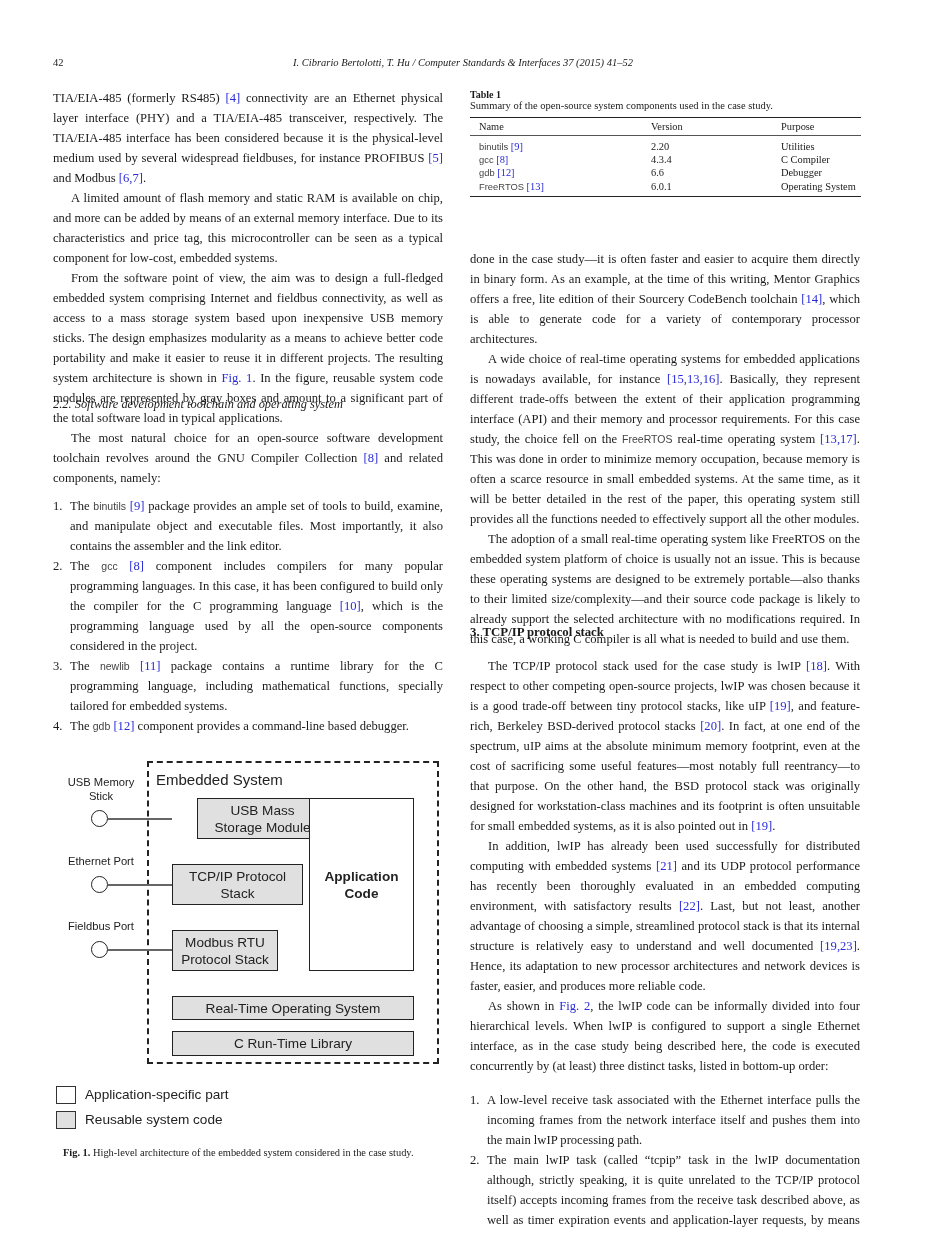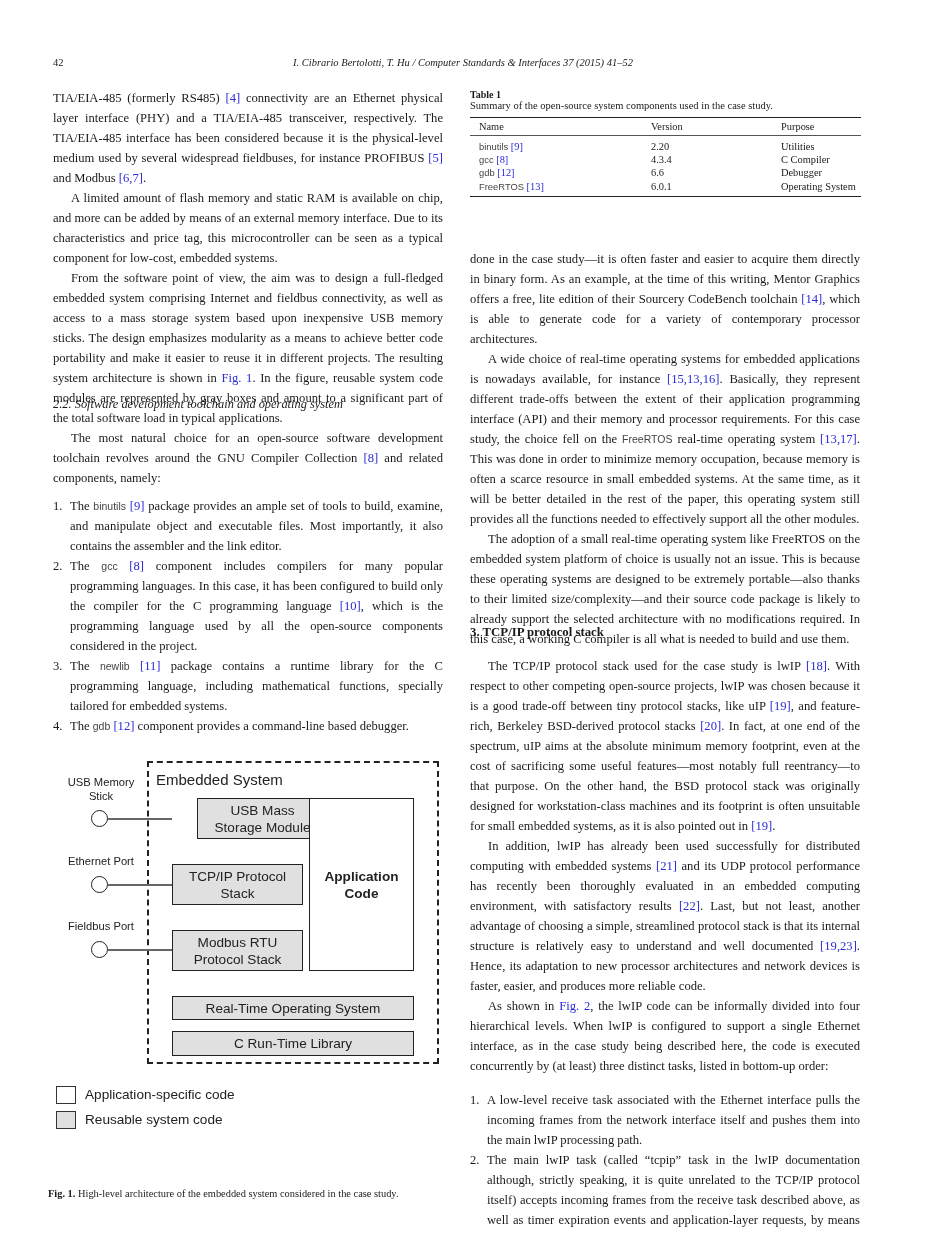--- a/index.html
+++ b/index.html
@@ -92,42 +92,42 @@
         <div>USB Mass</div>
         <div>Storage Module</div>
       </div>
   </div>
   <div class="abs box" style="left:172px; top:864px; width:131px; height:41px;">
     <div>
         <div>TCP/IP Protocol</div>
         <div>Stack</div>
       </div>
   </div>
-  <div class="abs box" style="left:172px; top:930px; width:131px; height:41px;text-align:center;">
+  <div class="abs box" style="left:172px; top:930px; width:106px; height:41px;text-align:center;">
     <div>
         <div>Modbus RTU</div>
         <div>Protocol Stack</div>
       </div>
   </div>
   <div class="abs box white" style="left:309px; top:798px; width:105px; height:173px;">
     <div>
         <div>Application</div>
         <div>Code</div>
       </div>
   </div>
   <div class="abs box" style="left:172px; top:996px; width:242px; height:24px;">Real-Time Operating System</div>
   <div class="abs box" style="left:172px; top:1031px; width:242px; height:25px;">C Run-Time Library</div>
 
   <div class="abs legend-box" style="left:56px; top:1086px; background:#ffffff;"></div>
-  <div class="abs legend-txt" style="left:85px; top:1087px;">Application-specific code</div>
+  <div class="abs legend-txt" style="left:85px; top:1087px;">Application-specific part</div>
   <div class="abs legend-box" style="left:56px; top:1111px; background:#e0e0e0;"></div>
   <div class="abs legend-txt" style="left:85px; top:1112px;">Reusable system code</div>
 </div>
 
-<div class="abs caption" style="left:48px; top:1147px;margin-top:41px;"><b>Fig. 1.</b><span> High-level architecture of the embedded system considered in the case study.</span></div>
+<div class="abs caption" style="left:63px; top:1147px;"><b>Fig. 1.</b><span> High-level architecture of the embedded system considered in the case study.</span></div>
 
 <div class="abs" style="left:470px; top:89px; width:391px;">
   <div class="tbl-title">Table 1</div>
   <div class="tbl-sub" style="margin-bottom:6px;">Summary of the open-source system components used in the case study.</div>
   <table class="t1">
     <thead>
       <tr>
         <th style="width:163px;">Name</th>
         <th style="width:121px;">Version</th>
         <th>Purpose</th>

